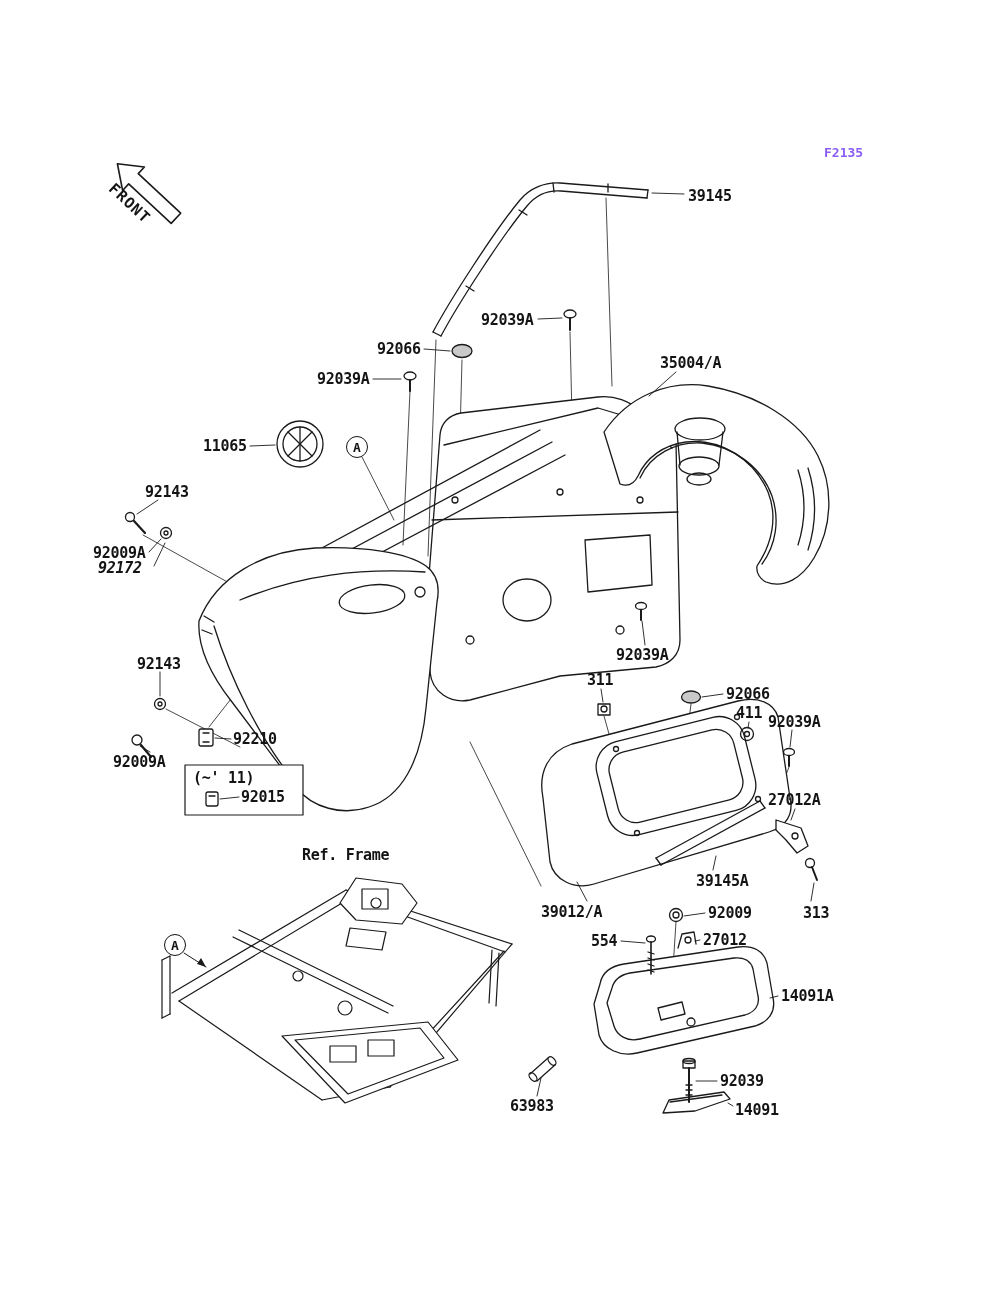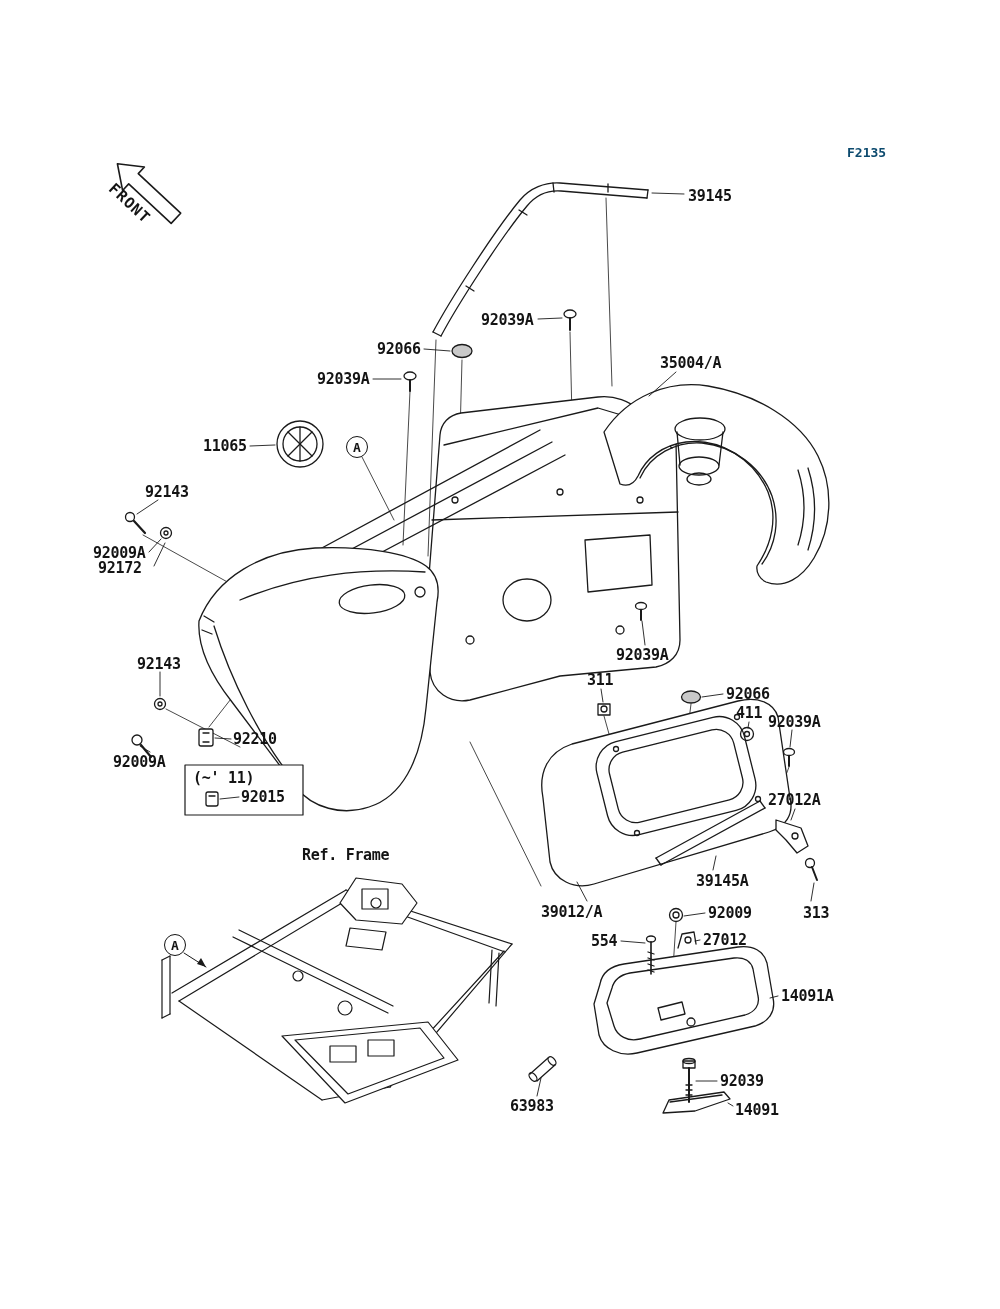--- a/index.html
+++ b/index.html
@@ -7,21 +7,21 @@
     position:relative;width:1000px;height:1309px;background:#ffffff;
     font-family:"DejaVu Sans Mono",monospace;overflow:hidden;margin:0 auto;
   }
   .art{position:absolute;left:0;top:0;width:1000px;height:1309px;}
   .part-label{
     position:absolute;font:bold 15px/1.15 "DejaVu Sans Mono",monospace;
     color:#141414;white-space:pre;letter-spacing:-0.3px;
   }
   .figure-code{
     position:absolute;left:824px;top:146px;
-    font:bold 13px/1 "DejaVu Sans Mono",monospace;color:#0c4a6e;margin-left:23px;
+    font:bold 13px/1 "DejaVu Sans Mono",monospace;color:#8b5cf6;
   }
   .marker{
     position:absolute;width:22px;height:22px;border:1.7px solid #141414;
     border-radius:50%;background:#fff;display:flex;align-items:center;justify-content:center;
     font:bold 13px/1 "DejaVu Sans Mono",monospace;color:#141414;
     transform:translate(-50%,-50%);box-sizing:border-box;
   }
   .front-text{
     position:absolute;left:116px;top:181px;transform:rotate(43deg);
     transform-origin:left top;
@@ -297,21 +297,21 @@
 
   <div class="labels-layer" id="labels-layer">
       <div class="part-label" style="left: 688px; top: 188px;">39145</div>
       <div class="part-label" style="left: 481px; top: 312px;">92039A</div>
       <div class="part-label" style="left: 377px; top: 341px;">92066</div>
       <div class="part-label" style="left: 660px; top: 355px; text-align: center;">35004/A</div>
       <div class="part-label" style="left: 317px; top: 371px;">92039A</div>
       <div class="part-label" style="left: 203px; top: 438px;">11065</div>
       <div class="part-label" style="left: 145px; top: 484px;">92143</div>
       <div class="part-label" style="left: 93px; top: 545px;">92009A</div>
-      <div class="part-label" style="left: 98px; top: 560px;">92172</div>
+      <div class="part-label" style="left: 98px; top: 560px; font-style: italic;">92172</div>
       <div class="part-label" style="left: 137px; top: 656px;">92143</div>
       <div class="part-label" style="left: 616px; top: 647px;">92039A</div>
       <div class="part-label" style="left: 587px; top: 672px; text-align: right;">311</div>
       <div class="part-label" style="left: 726px; top: 686px;">92066</div>
       <div class="part-label" style="left: 736px; top: 705px;">411</div>
       <div class="part-label" style="left: 768px; top: 714px;">92039A</div>
       <div class="part-label" style="left: 233px; top: 731px;">92210</div>
       <div class="part-label" style="left: 113px; top: 754px;">92009A</div>
       <div class="part-label" style="left: 193px; top: 770px;">(~' 11)</div>
       <div class="part-label" style="left: 241px; top: 789px;">92015</div>

